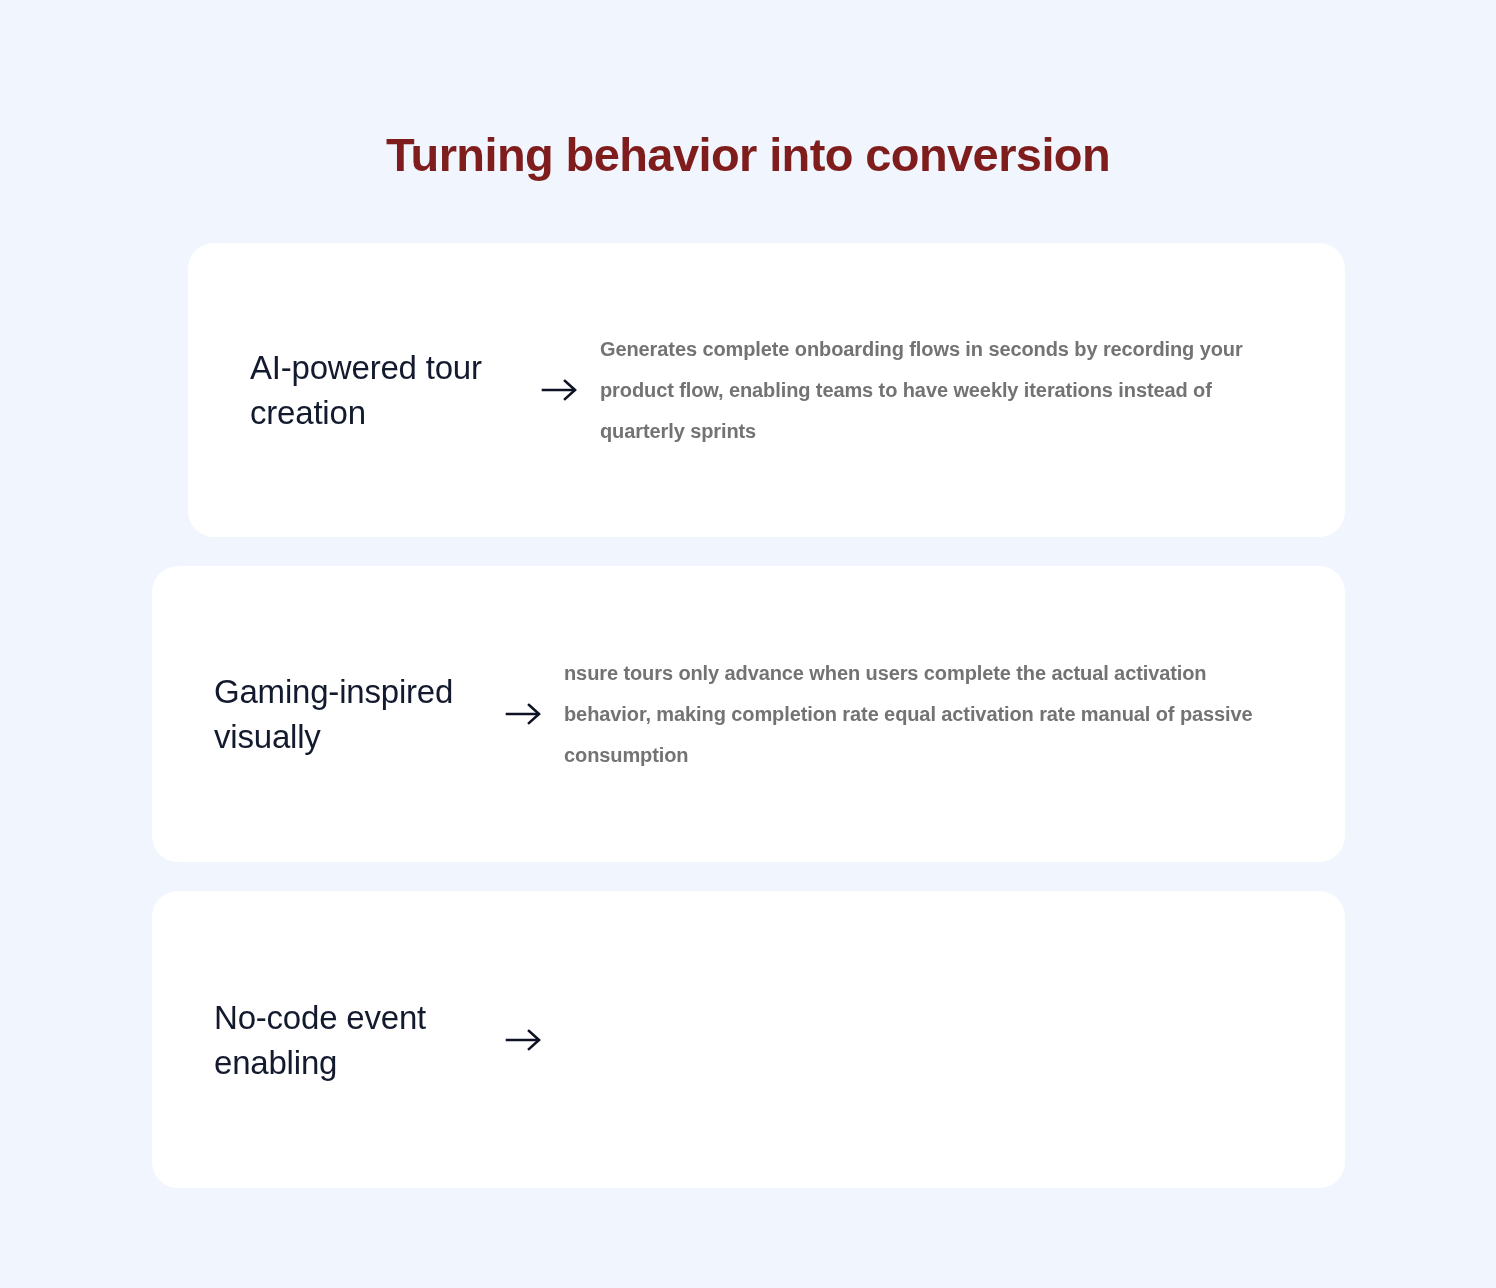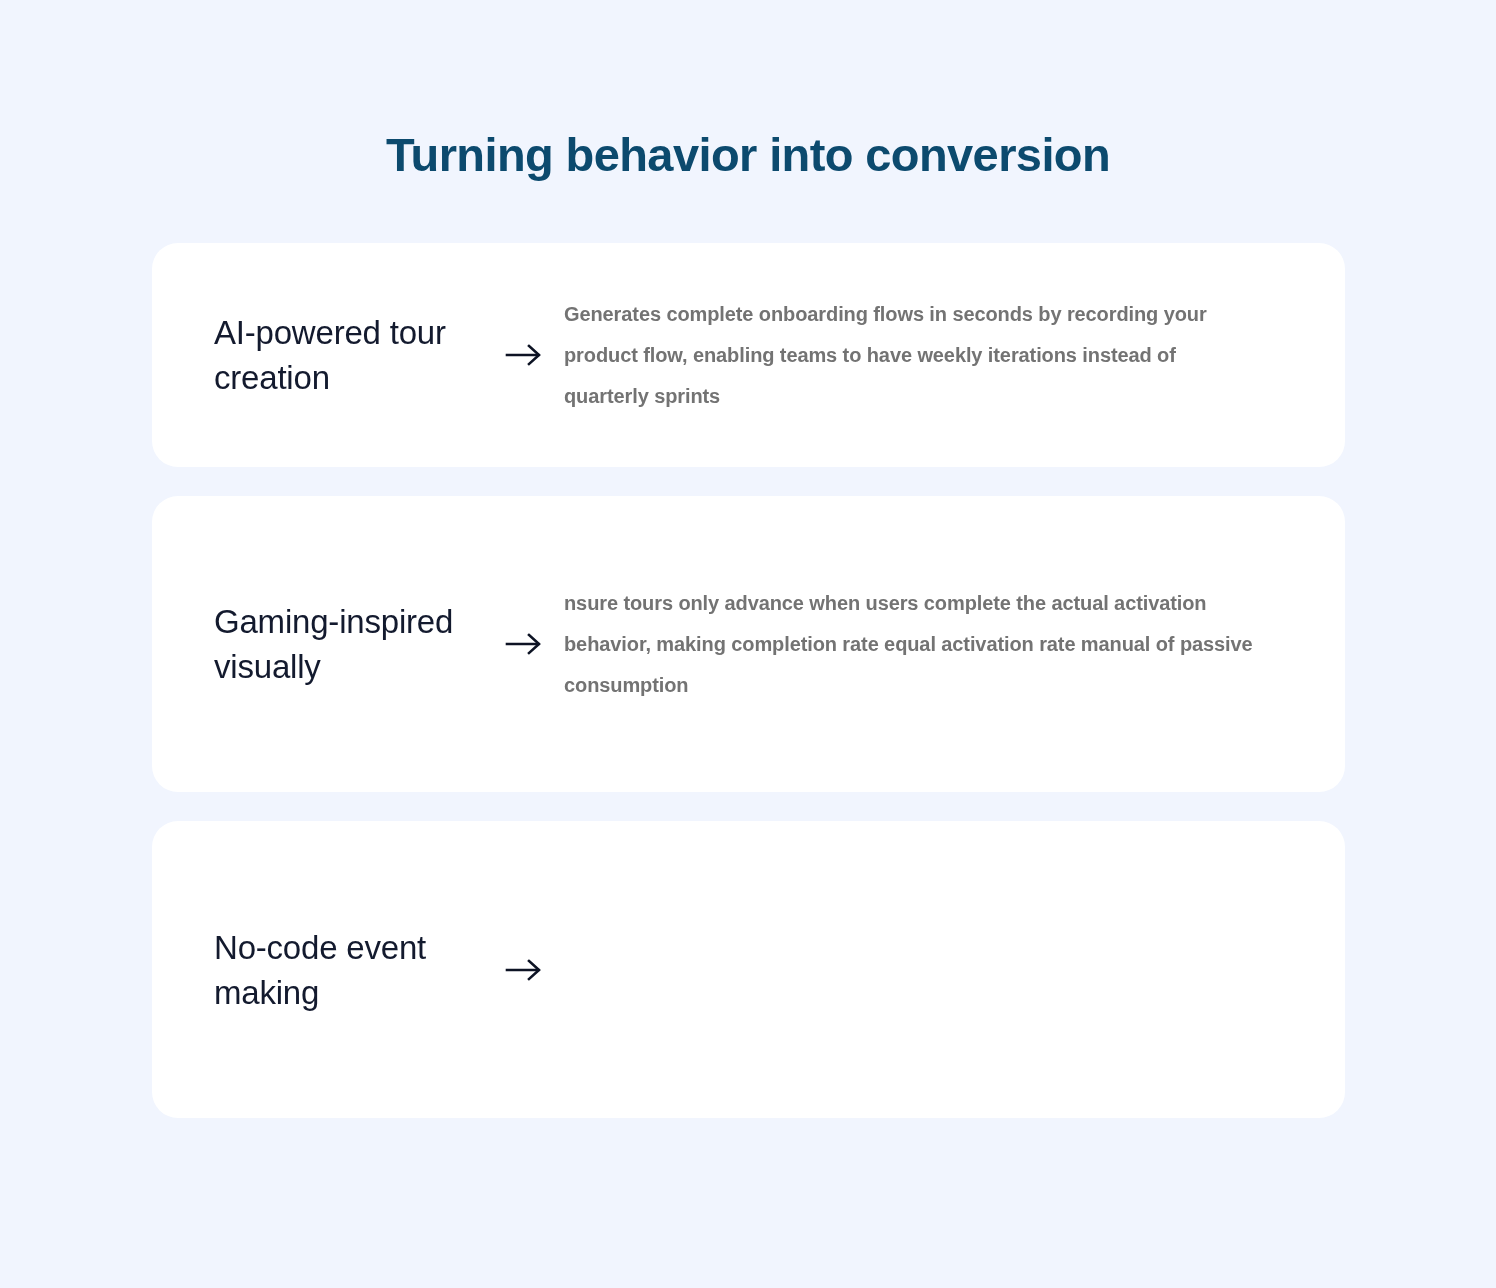--- a/index.html
+++ b/index.html
@@ -25,39 +25,39 @@
   .page-title {
     position: absolute;
     top: 96px;
     left: 0;
     width: 1496px;
     text-align: center;
     font-size: 47px;
     line-height: 56px;
     font-weight: 700;
     letter-spacing: -0.6px;
-    color: #0c4a6e;
+    color: #7f1d1d;
     white-space: nowrap;
   }
   .cards {
     position: absolute;
     top: 243px;
     left: 152px;
     width: 1193px;
   }
   .card {
     background: #ffffff;
     border-radius: 26px;
     box-sizing: border-box;
     display: flex;
     align-items: center;
     padding: 0 62px 0 62px;
     margin-bottom: 29px;
   }
-  .card-1 { height: 224px; }
+  .card-1 { height: 294px; margin-left: 36px; }
   .card-2 { height: 296px; }
   .card-3 { height: 297px; margin-bottom: 0; }
 
   .card-label {
     flex: 0 0 272px;
     font-size: 33px;
     line-height: 45px;
     font-weight: 400;
     letter-spacing: -0.2px;
     color: #131a2e;
@@ -109,21 +109,21 @@
       <div class="card-arrow">
         <svg width="40" height="26" viewBox="0 0 40 26" aria-hidden="true">
           <path d="M2 13 H33" stroke="currentColor" stroke-width="2.6" fill="none" stroke-linecap="square"></path>
           <path d="M24 4 L34 13 L24 22" stroke="currentColor" stroke-width="2.6" fill="none" stroke-linecap="square" stroke-linejoin="miter"></path>
         </svg>
       </div>
       <div class="card-desc">nsure tours only advance when users complete the actual activation behavior, making completion rate equal activation rate manual of passive consumption</div>
     </div>
 
     <div class="card card-3">
-      <div class="card-label">No-code event making</div>
+      <div class="card-label">No-code event enabling</div>
       <div class="card-arrow">
         <svg width="40" height="26" viewBox="0 0 40 26" aria-hidden="true">
           <path d="M2 13 H33" stroke="currentColor" stroke-width="2.6" fill="none" stroke-linecap="square"></path>
           <path d="M24 4 L34 13 L24 22" stroke="currentColor" stroke-width="2.6" fill="none" stroke-linecap="square" stroke-linejoin="miter"></path>
         </svg>
       </div>
     </div>
 
   </div>
 </div>

